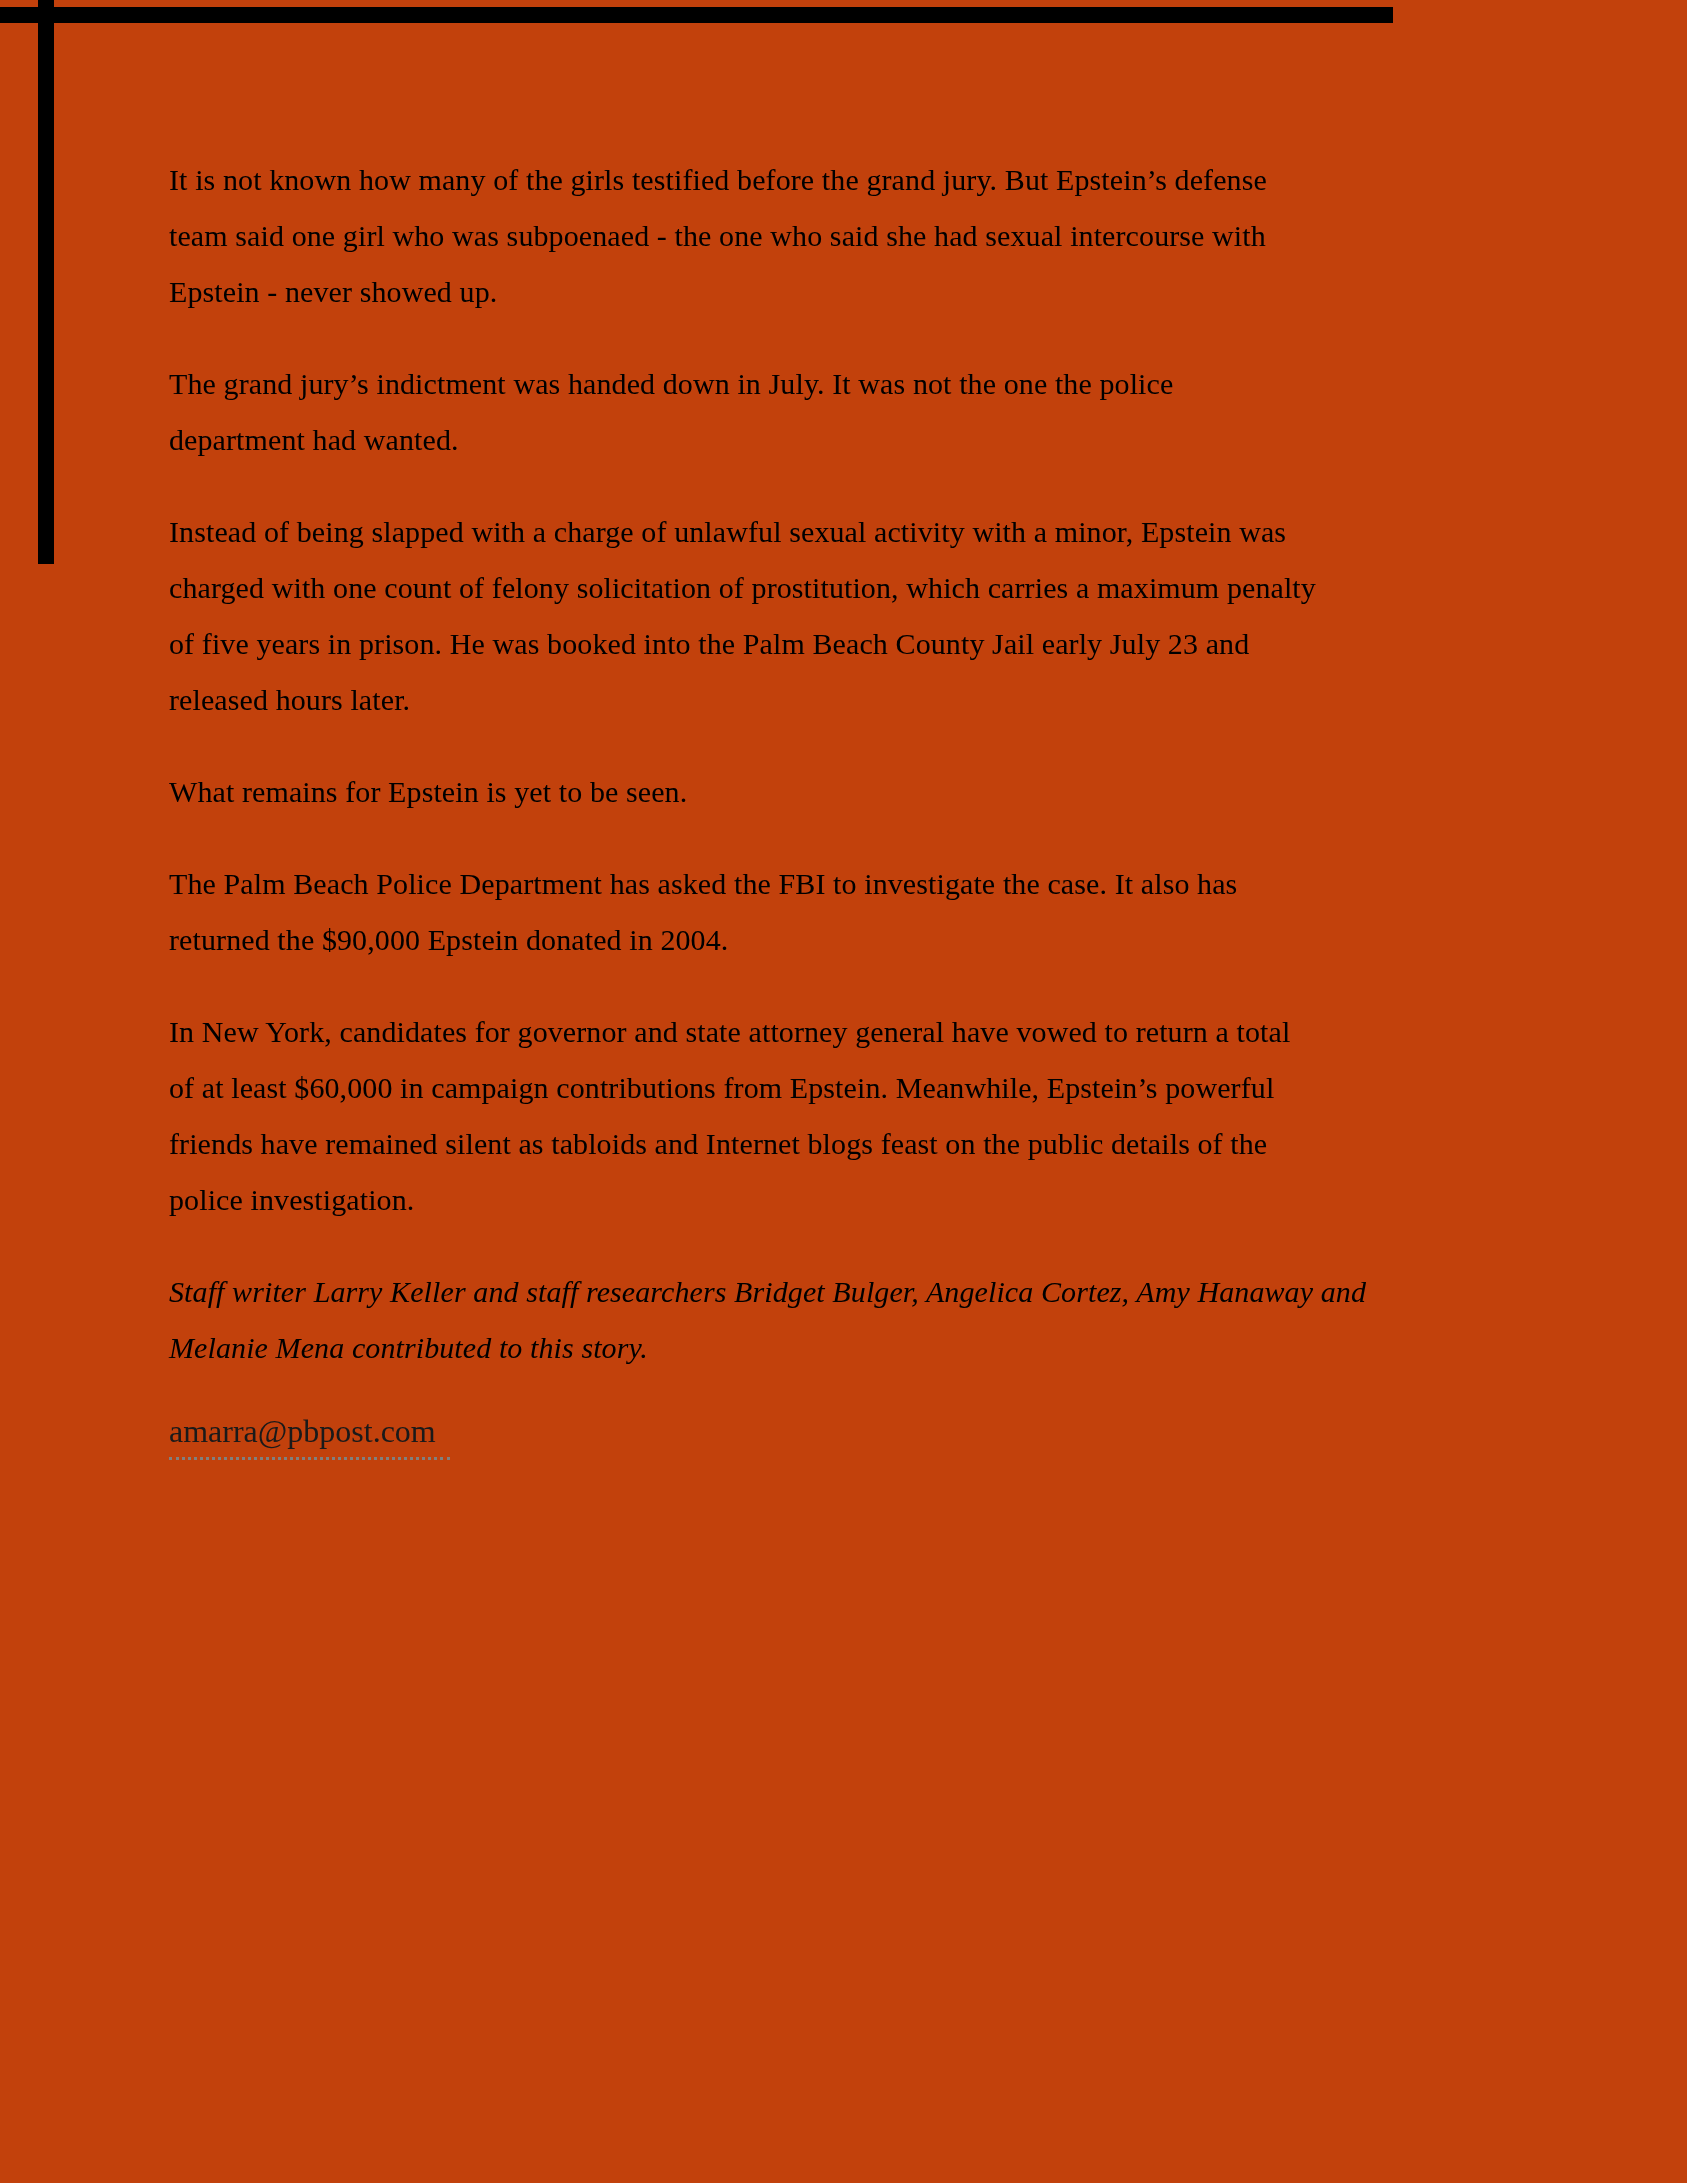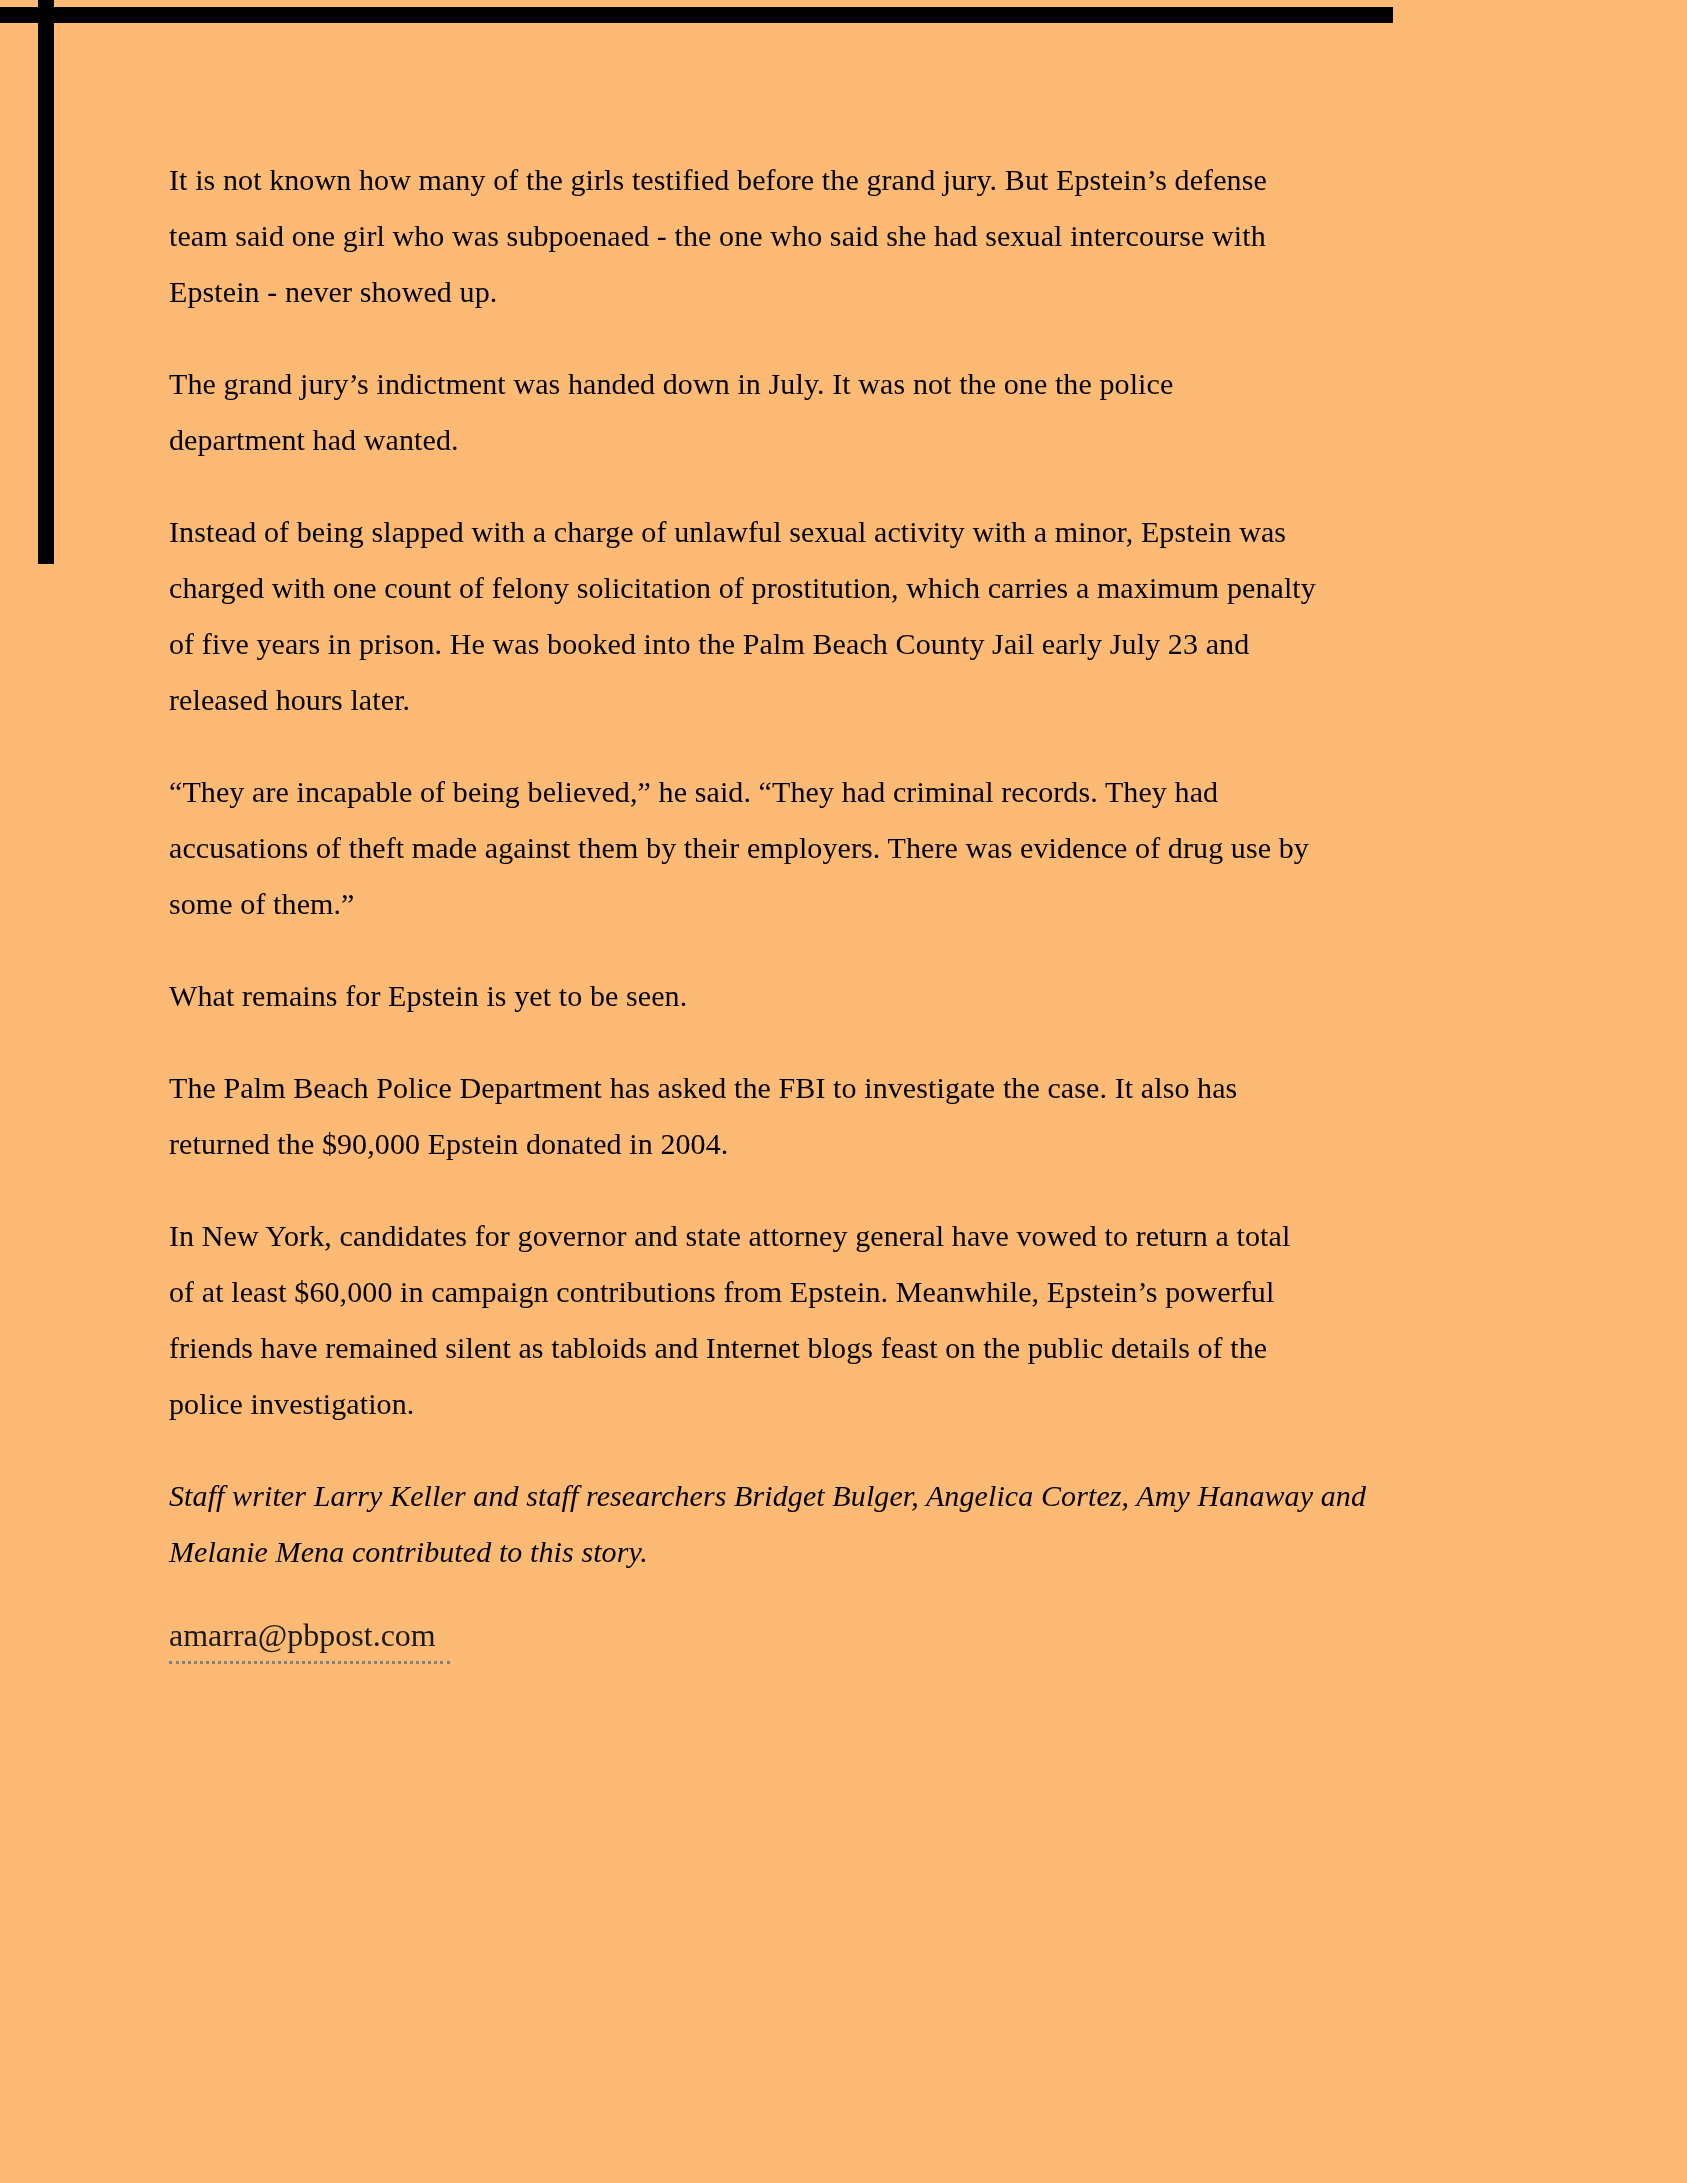--- a/index.html
+++ b/index.html
@@ -1,20 +1,20 @@
 <!DOCTYPE html>
 <html style="font-size:10.6px"><head>
 <meta charset="utf-8">
 <style>
   html, body { margin: 0; padding: 0; background: #ffffff; }
   .page {
     position: relative;
     width: 1687px;
     height: 2183px;
-    background: #fdba74;
+    background: #c2410c;
     overflow: hidden;
     font-family: "Liberation Serif", "DejaVu Serif", serif;
     color: #000000;
   }
   
   .artifact { position: absolute; background: #000000; }
   .artifact-top    { left: 0;   top: 6.6px; width: 1393px; height: 16px; }
   .artifact-left   { left: 38px; top: 0;   width: 16px;   height: 564px; }
 
   .content {
@@ -59,23 +59,20 @@
 
     <p class="para">It is not known how many of the girls testified before the grand jury. But Epstein’s defense
 team said one girl who was subpoenaed - the one who said she had sexual intercourse with
 Epstein - never showed up.</p>
       <p class="para">The grand jury’s indictment was handed down in July. It was not the one the police
 department had wanted.</p>
       <p class="para">Instead of being slapped with a charge of unlawful sexual activity with a minor, Epstein was
 charged with one count of felony solicitation of prostitution, which carries a maximum penalty
 of five years in prison. He was booked into the Palm Beach County Jail early July 23 and
 released hours later.</p>
-      <p class="para">“They are incapable of being believed,” he said. “They had criminal records. They had
-accusations of theft made against them by their employers. There was evidence of drug use by
-some of them.”</p>
       <p class="para">What remains for Epstein is yet to be seen.</p>
       <p class="para">The Palm Beach Police Department has asked the FBI to investigate the case. It also has
 returned the $90,000 Epstein donated in 2004.</p>
       <p class="para">In New York, candidates for governor and state attorney general have vowed to return a total
 of at least $60,000 in campaign contributions from Epstein. Meanwhile, Epstein’s powerful
 friends have remained silent as tabloids and Internet blogs feast on the public details of the
 police investigation.</p>
       <p class="para italic">Staff writer Larry Keller and staff researchers Bridget Bulger, Angelica Cortez, Amy Hanaway and
 Melanie Mena contributed to this story.</p>
       <div class="email-wrap">

